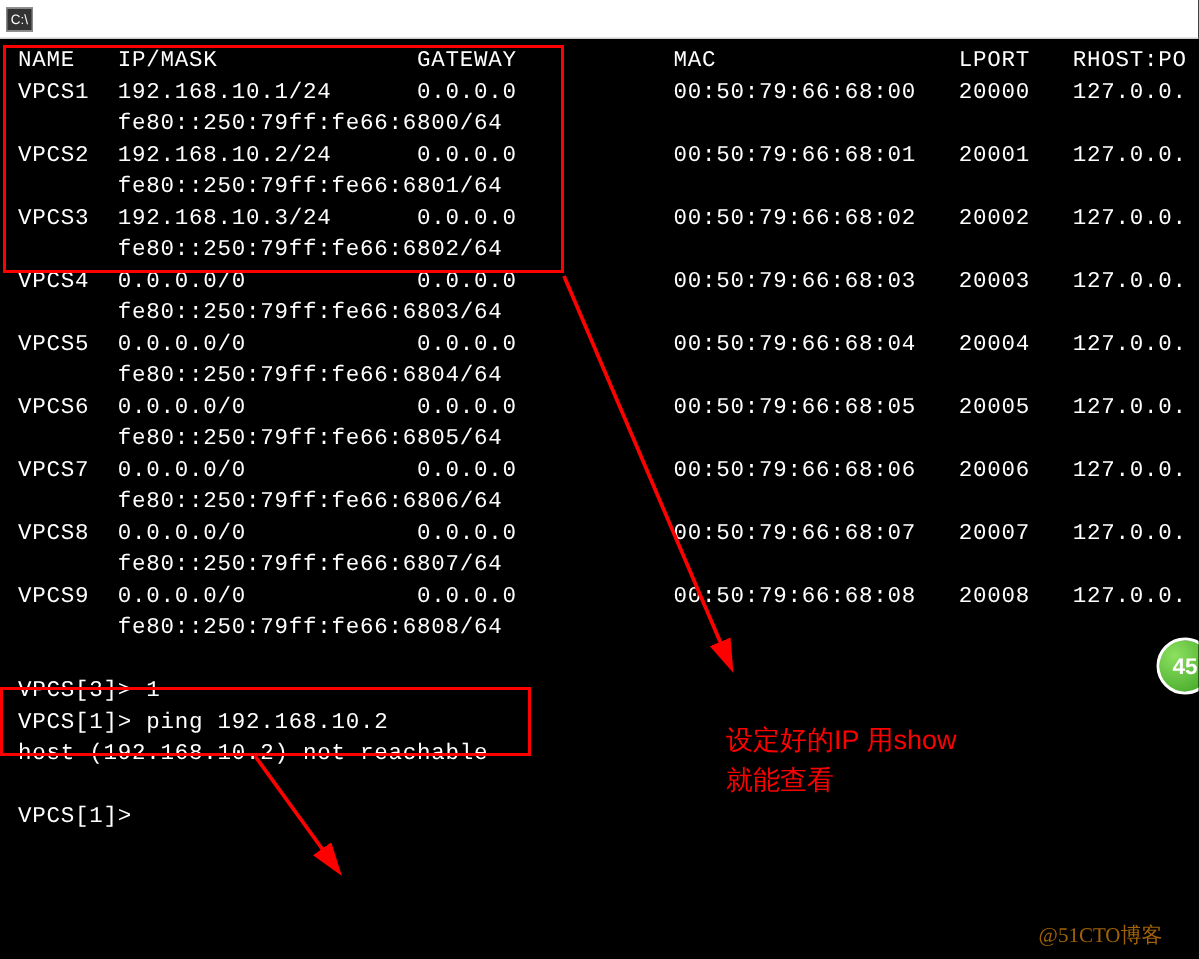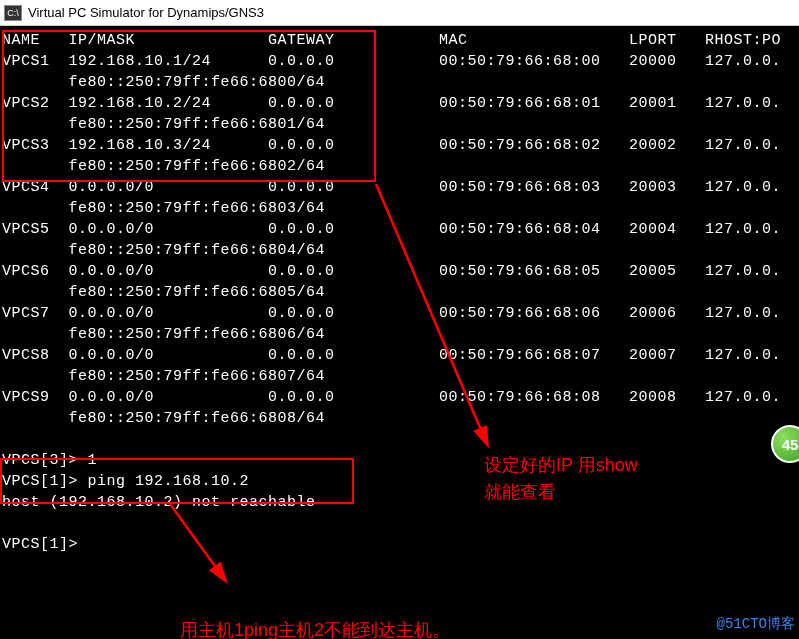--- a/index.html
+++ b/index.html
@@ -30,40 +30,41 @@
     background: #333;
     border: 1px solid #888;
     margin-right: 6px;
     font-size: 9px;
     color: #fff;
     display: flex;
     align-items: center;
     justify-content: center;
   }
   .terminal {
-    padding: 4px 2px;
+    padding: 4px 12px;
     line-height: 1.4;
     white-space: pre;
     font-family: "Courier New", "Consolas", monospace;
     font-size: 15px;
     letter-spacing: 0.5px;
   }
   .highlight-box {
     position: absolute;
     border: 2px solid #ff0000;
     pointer-events: none;
   }
   .box1 { top: 30px; left: 2px; width: 374px; height: 152px; }
   .box2 { top: 458px; left: 0px; width: 354px; height: 46px; }
   .annotation {
     position: absolute;
     color: #ff0000;
     font-family: "Microsoft YaHei", Arial, sans-serif;
     font-size: 18px;
     white-space: pre;
+    margin-top: 28px;
   }
   .anno1 { top: 452px; left: 484px; line-height: 1.5; }
   .anno2 { top: 618px; left: 180px; }
   .arrow { position: absolute; pointer-events: none; }
   .badge-45 {
     position: absolute;
     right: -10px;
     top: 425px;
     width: 38px;
     height: 38px;
@@ -73,33 +74,32 @@
     color: #fff;
     font-family: Arial, sans-serif;
     font-weight: bold;
     font-size: 15px;
     display: flex;
     align-items: center;
     justify-content: center;
   }
   .watermark {
     position: absolute;
-    right: 4px;
+    right: 24px;
     bottom: 6px;
-    color: #3b82f6;
-    font-family: Liberation Mono, monospace;
+    color: #a16207;
+    font-family: Liberation Serif, serif;
     font-size: 14px;
   }
 </style>
 </head>
 <body>
 
 <div class="titlebar">
   <span class="titlebar-icon">C:\</span>
-  <span>Virtual PC Simulator for Dynamips/GNS3</span>
 </div>
 
 <div class="terminal" id="term">NAME   IP/MASK              GATEWAY           MAC                 LPORT   RHOST:PO
 VPCS1  192.168.10.1/24      0.0.0.0           00:50:79:66:68:00   20000   127.0.0.
        fe80::250:79ff:fe66:6800/64
 VPCS2  192.168.10.2/24      0.0.0.0           00:50:79:66:68:01   20001   127.0.0.
        fe80::250:79ff:fe66:6801/64
 VPCS3  192.168.10.3/24      0.0.0.0           00:50:79:66:68:02   20002   127.0.0.
        fe80::250:79ff:fe66:6802/64
 VPCS4  0.0.0.0/0            0.0.0.0           00:50:79:66:68:03   20003   127.0.0.

